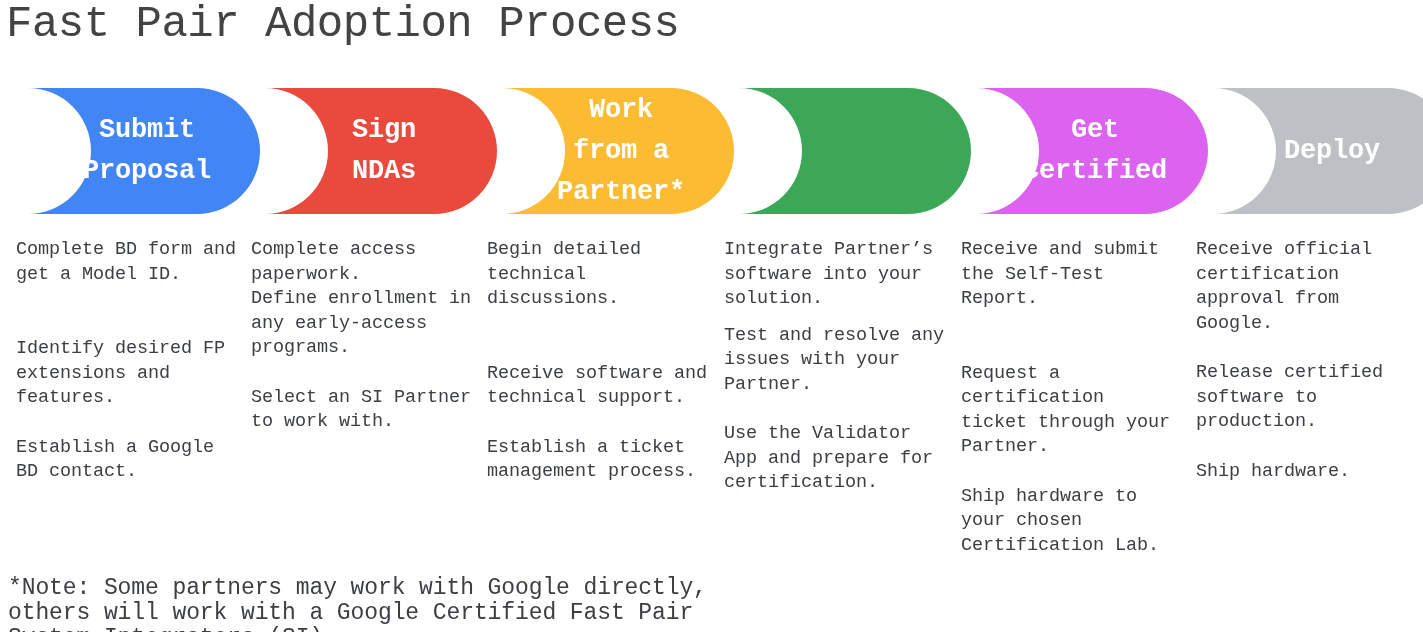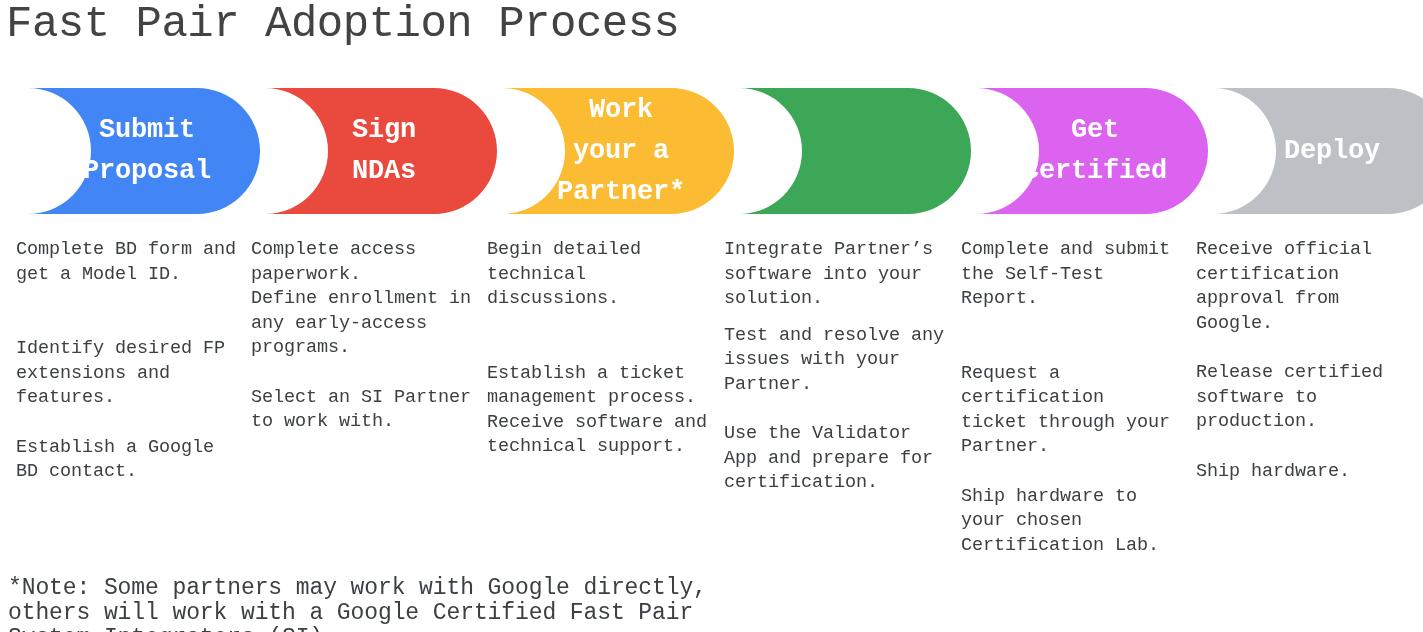--- a/index.html
+++ b/index.html
@@ -124,21 +124,21 @@
       <span>NDAs</span>
     </div>
 
     <div class="banner" style="left:474px;width:232px;">
       <svg width="232" height="126" viewBox="0 0 232 126">
         <path d="M 0,0 L 169,0 A 63,63 0 0 1 169,126 L 0,126 A 63,63 0 0 0 0,0 Z" fill="#FBBC34"></path>
       </svg>
     </div>
     <div class="banner-label" style="left:498px;width:190px;line-height:41px;">
       <span>Work</span>
-      <span>your a</span>
+      <span>from a</span>
       <span>Partner*</span>
     </div>
 
     <div class="banner" style="left:711px;width:232px;">
       <svg width="232" height="126" viewBox="0 0 232 126">
         <path d="M 0,0 L 169,0 A 63,63 0 0 1 169,126 L 0,126 A 63,63 0 0 0 0,0 Z" fill="#3CA757"></path>
       </svg>
     </div>
 
     <div class="banner" style="left:948px;width:232px;">
@@ -171,32 +171,32 @@
     </div>
 
     <div class="column" style="left:251px;">
       <div class="step-item" style="">Complete access paperwork.</div>
       <div class="step-item" style="margin-bottom:25px;">Define enrollment in any early-access programs.</div>
       <div class="step-item">Select an SI Partner to work with.</div>
     </div>
 
     <div class="column" style="left:487px;width:225px;">
       <div class="step-item" style="margin-bottom:50px;">Begin detailed technical discussions.</div>
+      <div class="step-item" style="margin-bottom:25px;">Receive software and technical support.</div>
       <div class="step-item">Establish a ticket management process.</div>
-      <div class="step-item" style="margin-bottom:25px;">Receive software and technical support.</div>
     </div>
 
     <div class="column" style="left:724px;">
       <div class="step-item" style="margin-bottom:12px;">Integrate Partner’s software into your solution.</div>
       <div class="step-item" style="margin-bottom:25px;">Test and resolve any issues with your Partner.</div>
       <div class="step-item">Use the Validator App and prepare for certification.</div>
     </div>
 
     <div class="column" style="left:961px;width:215px;">
-      <div class="step-item" style="margin-bottom:50px;">Complete and submit the Self-Test Report.</div>
+      <div class="step-item" style="margin-bottom:50px;">Receive and submit the Self-Test Report.</div>
       <div class="step-item" style="margin-bottom:25px;">Request a certification ticket through your Partner.</div>
       <div class="step-item">Ship hardware to your chosen Certification Lab.</div>
     </div>
 
     <div class="column" style="left:1196px;width:212px;">
       <div class="step-item" style="margin-bottom:25px;">Receive official certification approval from Google.</div>
       <div class="step-item" style="margin-bottom:25px;">Release certified software to production.</div>
       <div class="step-item">Ship hardware.</div>
     </div>
 

